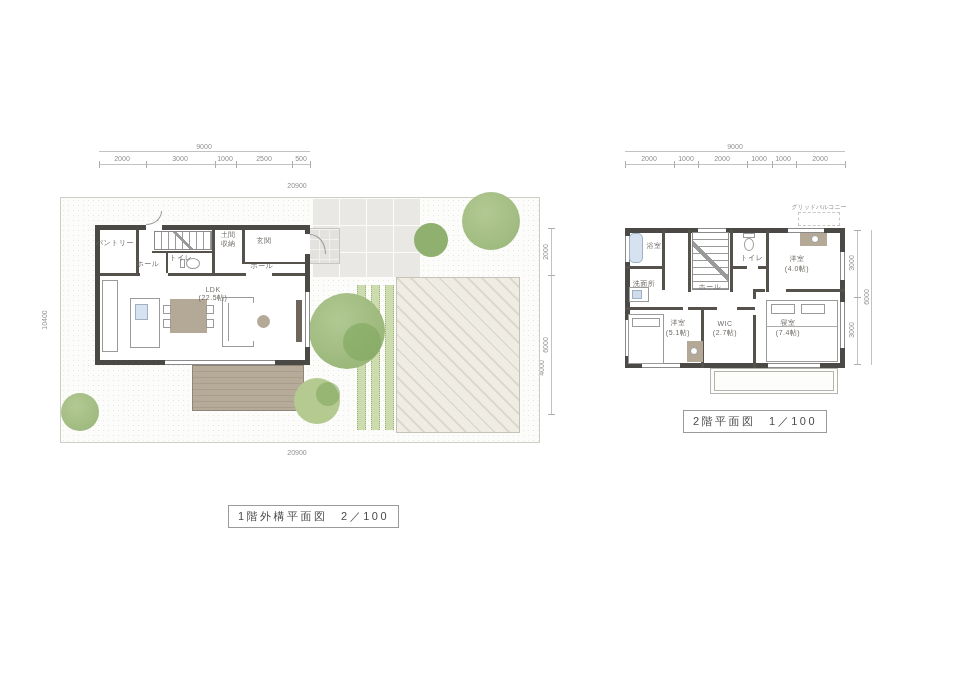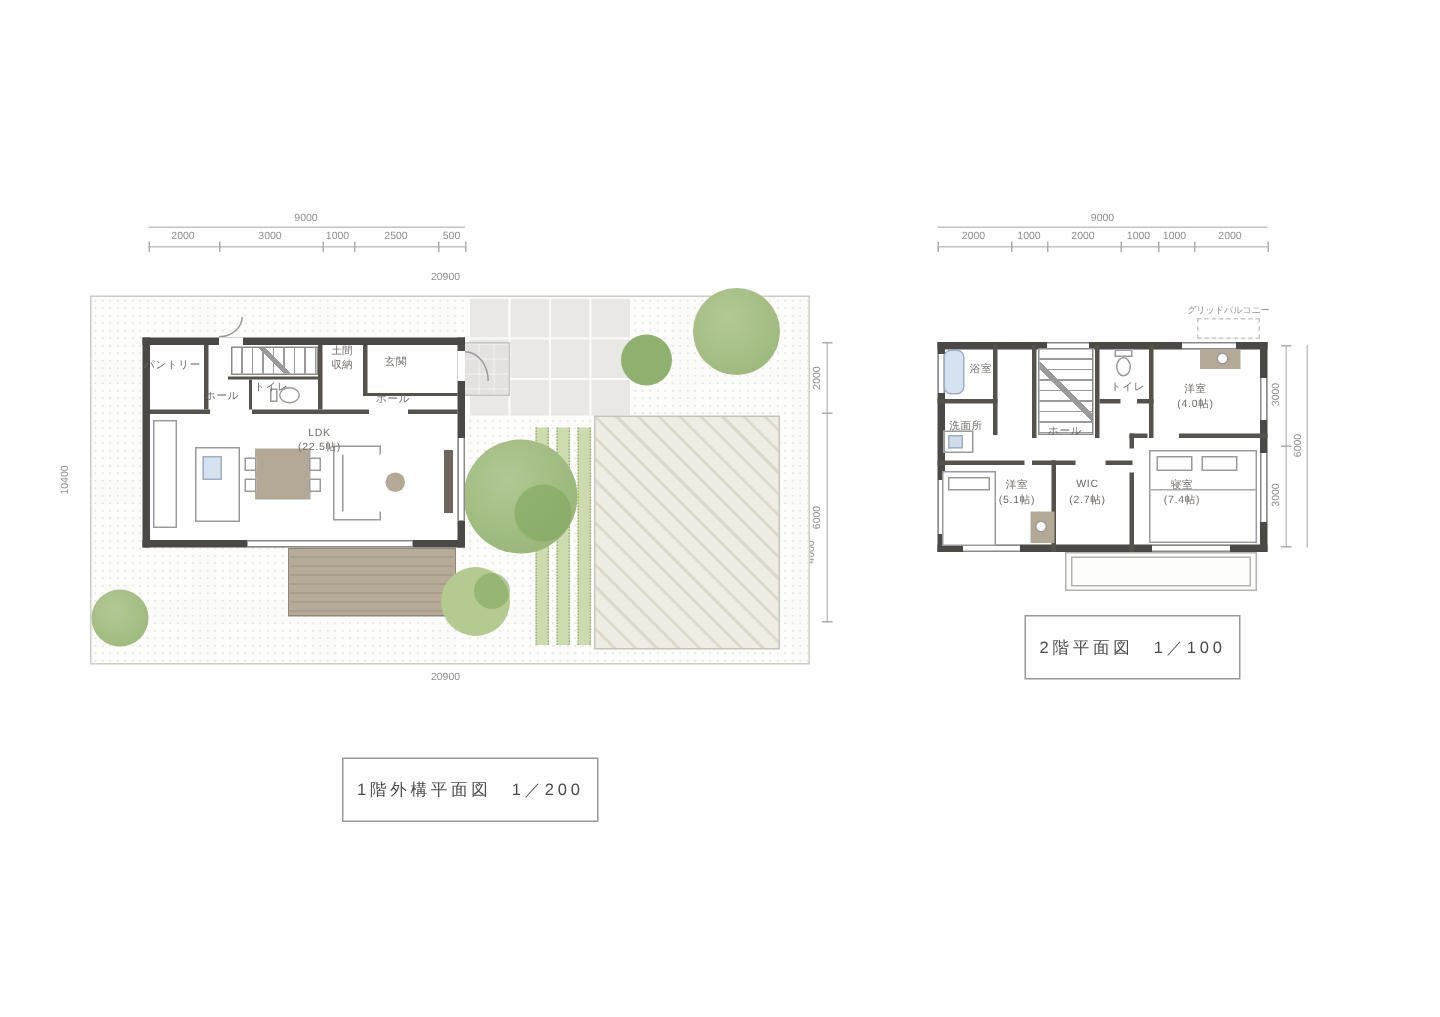--- a/index.html
+++ b/index.html
@@ -15,21 +15,21 @@
   .dim.rot{transform:translate(-50%,-50%) rotate(-90deg);}
   .dimline{position:absolute;background:#c2c2c2;}
   .tick{position:absolute;background:#adadad;}
   .room-label{position:absolute;font-size:7px;color:#6f6b66;transform:translate(-50%,-50%);white-space:nowrap;letter-spacing:.5px;}
   .room-label.wrap{width:17px;white-space:normal;word-break:break-all;line-height:1.25;text-align:center;letter-spacing:0;}
   .room-size{font-size:7px;}
   .fixture{position:absolute;background:#fff;border:1px solid #9a9a9a;box-sizing:border-box;}
   .wood{position:absolute;background:#b4a997;}
   .tree{position:absolute;border-radius:50%;}
   .tree .blob{position:absolute;border-radius:50%;opacity:.6;}
-  .caption{position:absolute;border:1px solid #9a9a9a;background:#fff;padding:13px 9px;font-size:11px;color:#4a4a4a;letter-spacing:2.5px;white-space:nowrap;}
+  .caption{position:absolute;border:1px solid #9a9a9a;background:#fff;padding:3px 9px;font-size:11px;color:#4a4a4a;letter-spacing:2.5px;white-space:nowrap;}
   .site{position:absolute;border:1px solid #cfccc6;background-color:#fcfcfa;box-sizing:border-box;
         background-image:radial-gradient(#e8e6e0 .7px,transparent .8px);background-size:5px 5px;}
   .paving{position:absolute;background-color:#e9e8e4;
         background-image:linear-gradient(#fbfbf9 1px,transparent 1px),linear-gradient(90deg,#fbfbf9 1px,transparent 1px);
         background-size:27px 27px;}
   .tiles{position:absolute;background-color:#e3e2df;border:1px solid #c6c6c2;box-sizing:border-box;
         background-image:linear-gradient(#f2f1ee 1px,transparent 1px),linear-gradient(90deg,#f2f1ee 1px,transparent 1px);
         background-size:10px 10px;}
   .hatch{position:absolute;background:repeating-linear-gradient(45deg,#efece4 0 8px,#ddd9cd 8px 10px);
         border:1px solid #c6c2b8;box-sizing:border-box;}
@@ -139,21 +139,21 @@
 
   <div class="room-label" style="left:115px;top:243px;">パントリー</div>
   <div class="room-label" style="left:148px;top:264px;">ホール</div>
   <div class="room-label" style="left:181px;top:258px;">トイレ</div>
   <div class="room-label wrap" style="left:228px;top:240px;">土間収納</div>
   <div class="room-label" style="left:264px;top:241px;">玄関</div>
   <div class="room-label" style="left:262px;top:266px;">ホール</div>
   <div class="room-label" style="left:213px;top:289px;">LDK</div>
   <div class="room-label room-size" style="left:213px;top:298px;">(22.5帖)</div>
 
-  <div class="caption" style="left:228px;top:505px;">1階外構平面図　1／200</div>
+  <div class="caption" style="left:228px;top:505px;">1階外構平面図　2／100</div>
 
   <div class="dim" style="left:735px;top:146px;">9000</div>
   <div class="dimline" style="left:625px;top:151px;width:220px;height:1px;"></div>
   <div class="dim" style="left:649px;top:158px;">2000</div>
   <div class="dim" style="left:686px;top:158px;">1000</div>
   <div class="dim" style="left:722px;top:158px;">2000</div>
   <div class="dim" style="left:759px;top:158px;">1000</div>
   <div class="dim" style="left:783px;top:158px;">1000</div>
   <div class="dim" style="left:820px;top:158px;">2000</div>
   <div class="dimline" style="left:625px;top:164px;width:220px;height:1px;"></div>

